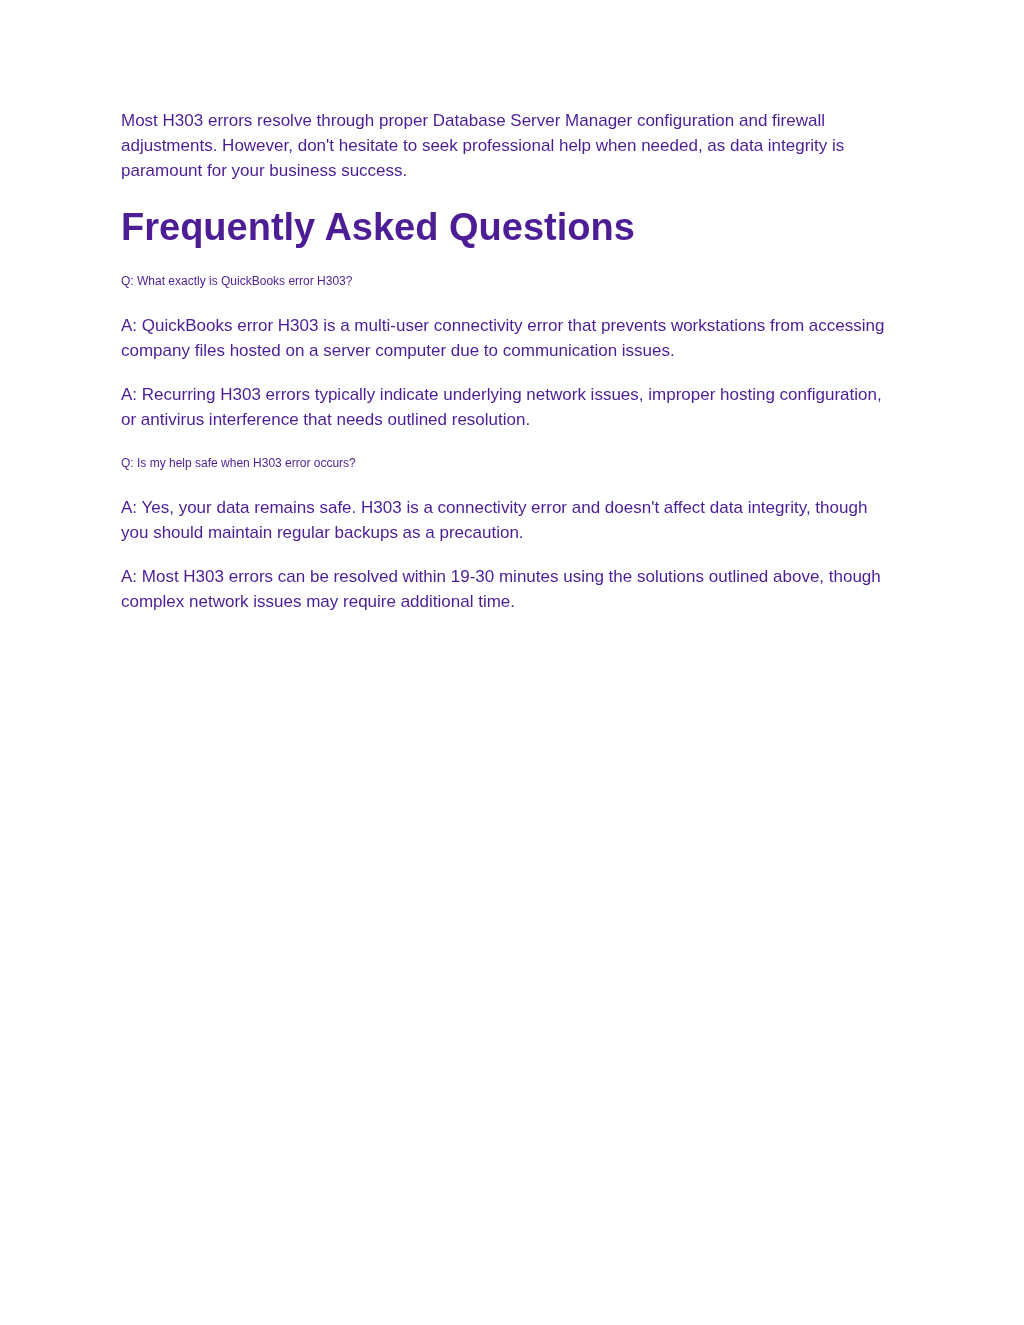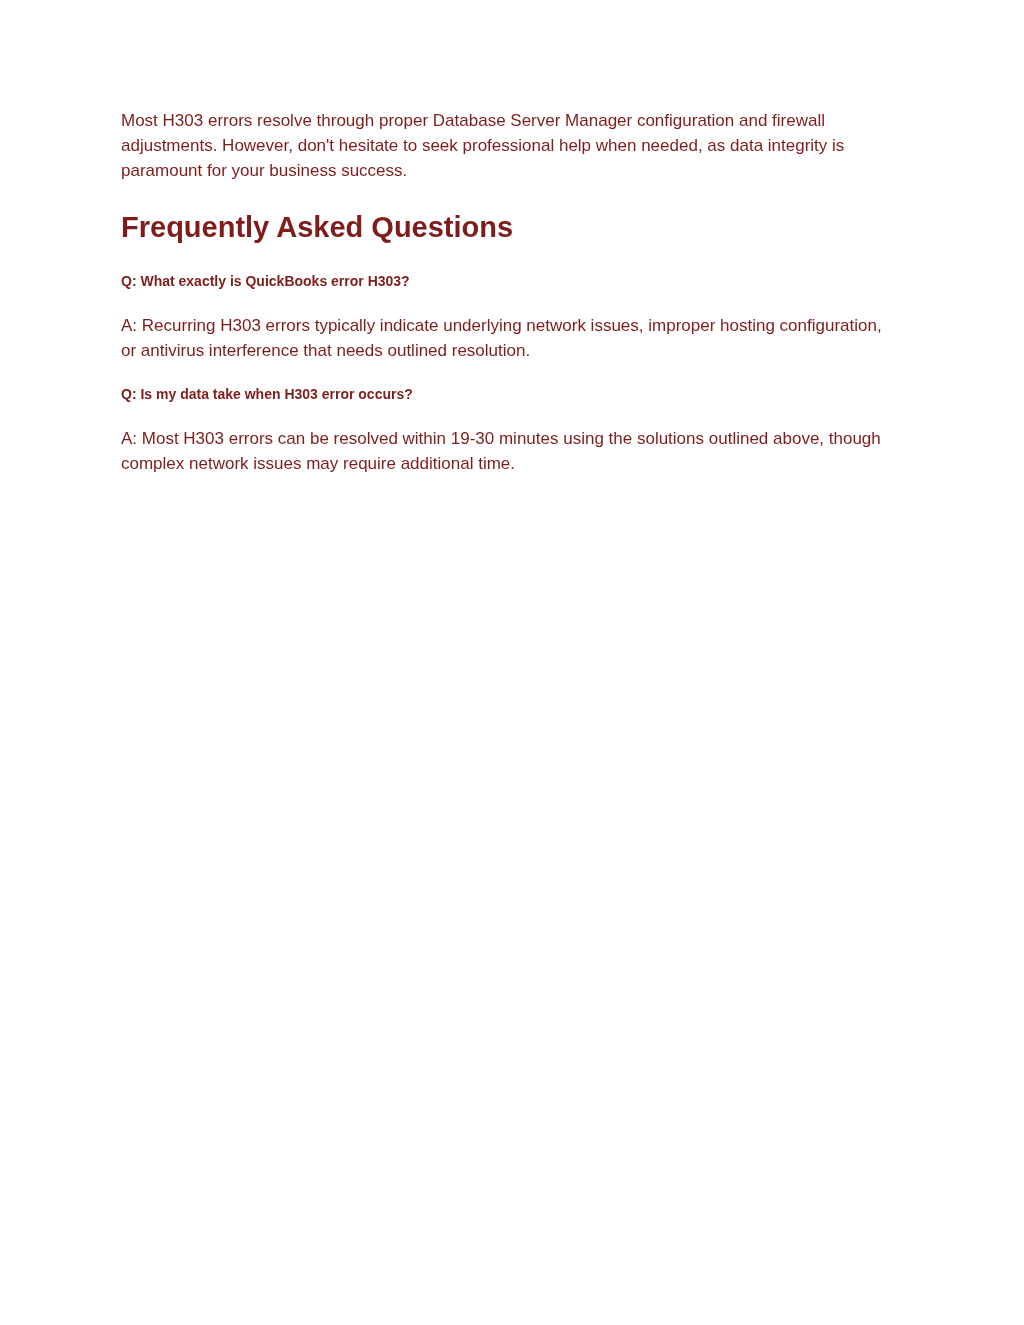--- a/index.html
+++ b/index.html
@@ -11,62 +11,64 @@
     position: relative;
     width: 1024px;
     height: 1325px;
     margin: 0 auto;
     background: #ffffff;
     box-sizing: border-box;
     padding: 108px 130px 0 121px;
     font-family: "Liberation Sans", "DejaVu Sans", sans-serif;
     font-size: 17px;
     line-height: 25px;
-    color: #7f1d1d;
+    color: #4c1d95;
     overflow: hidden;
   }
   .intro {
     margin: 0 0 19px 0;
   }
   h1.doc-title {
-    font-size: 29px;
+    font-size: 38px;
     line-height: 34px;
     font-weight: bold;
     margin: 27px 0 25px 0;
     letter-spacing: 0;
   }
   .faq-item h2 {
-    font-size: 14px;
+    font-size: 12px;
     line-height: 25px;
-    font-weight: bold;
+    font-weight: normal;
     margin: 0 0 19px 0;
   }
   .faq-item p {
     margin: 0 0 19px 0;
   }
 </style>
 </head>
 <body>
 
 <div class="page">
 
   <p class="intro">Most H303 errors resolve through proper Database Server Manager configuration and firewall adjustments. However, don't hesitate to seek professional help when needed, as data integrity is paramount for your business success.</p>
 
   <h1 class="doc-title">Frequently Asked Questions</h1>
 
   <section class="faq-item">
     <h2>Q: What exactly is QuickBooks error H303?</h2>
+    <p>A: QuickBooks error H303 is a multi-user connectivity error that prevents workstations from accessing company files hosted on a server computer due to communication issues.</p>
   </section>
 
 
   <section class="faq-item">
     <p>A: Recurring H303 errors typically indicate underlying network issues, improper hosting configuration, or antivirus interference that needs outlined resolution.</p>
   </section>
 
   <section class="faq-item">
-    <h2>Q: Is my data take when H303 error occurs?</h2>
+    <h2>Q: Is my help safe when H303 error occurs?</h2>
+    <p>A: Yes, your data remains safe. H303 is a connectivity error and doesn't affect data integrity, though you should maintain regular backups as a precaution.</p>
   </section>
 
   <section class="faq-item">
     <p>A: Most H303 errors can be resolved within 19-30 minutes using the solutions outlined above, though complex network issues may require additional time.</p>
   </section>
 
 </div>
 
 </body></html>

